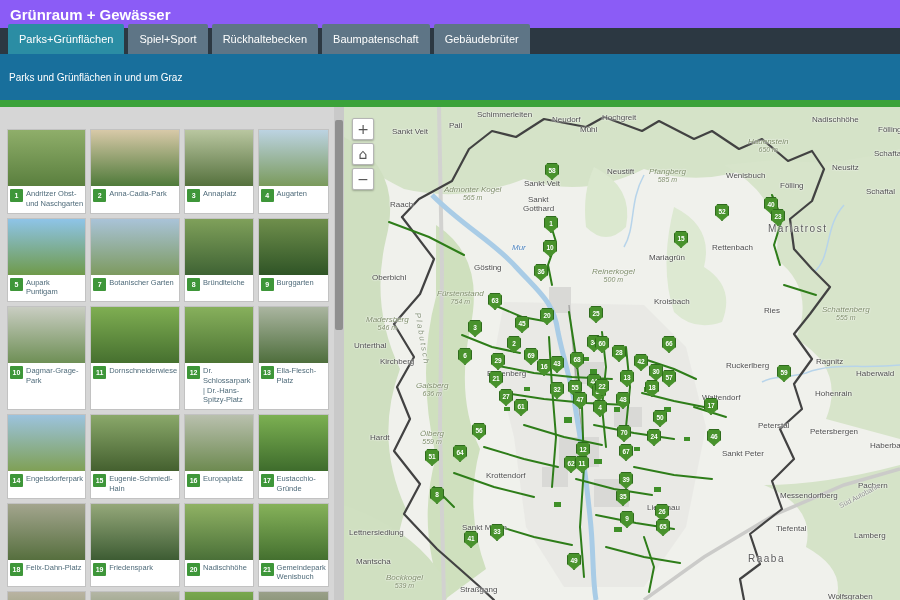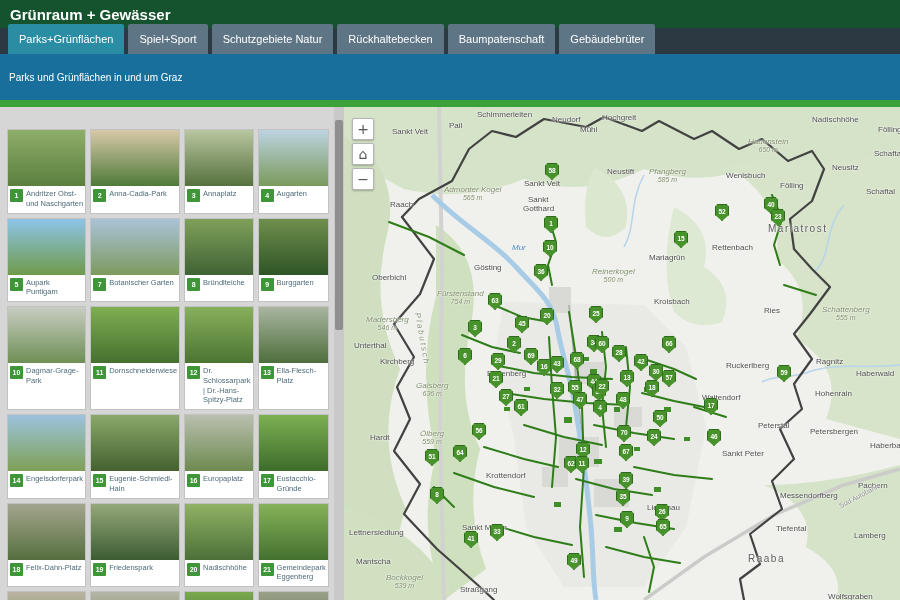--- a/index.html
+++ b/index.html
@@ -1,18 +1,18 @@
 <!DOCTYPE html>
 <html><head>
 <meta charset="utf-8">
 <style>
   html,body{margin:0;padding:0;background:#fff;}
   body{width:900px;height:600px;overflow:hidden;font-family:"Liberation Sans",sans-serif;}
   .app{width:900px;height:600px;display:flex;flex-direction:column;}
-  .titlebar{height:28px;background:#14532d;color:#fff;display:flex;align-items:center;padding:0 10px;font-size:15px;font-weight:bold;flex:0 0 auto;}
+  .titlebar{height:28px;background:#8b5cf6;color:#fff;display:flex;align-items:center;padding:0 10px;font-size:15px;font-weight:bold;flex:0 0 auto;}
   .tabsrow{height:26px;background:#2c3842;display:flex;gap:4px;padding:0 0 0 8px;align-items:flex-end;flex:0 0 auto;}
   .tab{height:30px;display:flex;align-items:center;padding:0 11px;font-size:11px;color:#fff;background:#5e7586;border-radius:2px 2px 0 0;cursor:pointer;white-space:nowrap;}
   .tab.active{background:#2b8da4;}
   .banner{height:46px;background:#186f9c;color:#fff;display:flex;align-items:center;padding:0 0 0 9px;font-size:10px;flex:0 0 auto;}
   .greenbar{height:7px;background:#3ba23a;flex:0 0 auto;}
   .content{flex:1;display:flex;min-height:0;}
   .sidebar{width:334px;background:#d6d6d6;padding:22px 7px;box-sizing:border-box;overflow:hidden;flex:0 0 auto;}
   .grid{display:grid;grid-template-columns:repeat(4,1fr);gap:4px;}
   .card{background:#fff;border:1px solid #c2c2c2;display:flex;flex-direction:column;box-sizing:border-box;}
   .thumb{height:56px;flex:0 0 auto;}
@@ -37,21 +37,20 @@
 </head>
 <body>
 
 <div class="app">
   <div class="titlebar">
     <span>Grünraum + Gewässer</span>
   </div>
   <div class="tabsrow">
       <div class="tab active">Parks+Grünflächen</div>
       <div class="tab">Spiel+Sport</div>
-      <div class="tab">Schutzgebiete Natur</div>
       <div class="tab">Rückhaltebecken</div>
       <div class="tab">Baumpatenschaft</div>
       <div class="tab">Gebäudebrüter</div>
     </div>
   <div class="banner">
     <span>Parks und Grünflächen in und um Graz</span>
   </div>
   <div class="greenbar"></div>
 
   <div class="content">
@@ -187,21 +186,21 @@
             <div class="thumb" style="background: linear-gradient(rgb(144, 178, 100) 0%, rgb(74, 112, 56) 100%);"></div>
             <div class="cap">
               <span class="num">20</span>
               <span class="capname">Nadischhöhe</span>
             </div>
           </div>
           <div class="card">
             <div class="thumb" style="background: linear-gradient(rgb(134, 178, 90) 0%, rgb(68, 112, 47) 100%);"></div>
             <div class="cap">
               <span class="num">21</span>
-              <span class="capname">Gemeindepark Eggenberg</span>
+              <span class="capname">Gemeindepark Wenisbuch</span>
             </div>
           </div>
           <div class="card">
             <div class="thumb" style="background: linear-gradient(rgb(185, 179, 162) 0%, rgb(111, 143, 78) 100%);"></div>
           </div>
           <div class="card">
             <div class="thumb" style="background: linear-gradient(rgb(180, 182, 165) 0%, rgb(93, 122, 66) 100%);"></div>
           </div>
           <div class="card">
             <div class="thumb" style="background: linear-gradient(rgb(121, 168, 78) 0%, rgb(58, 99, 40) 100%);"></div>

